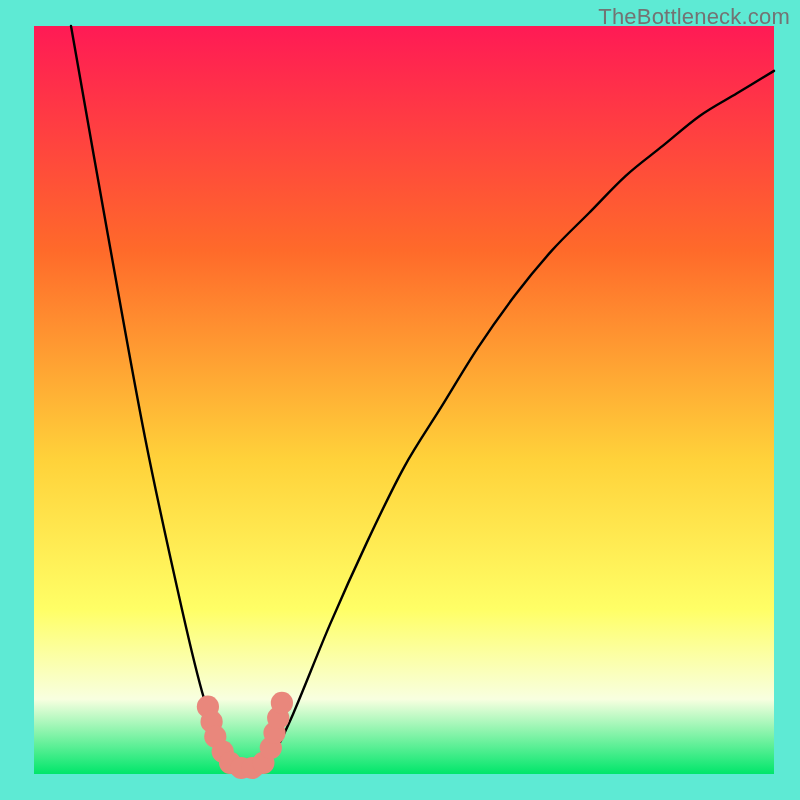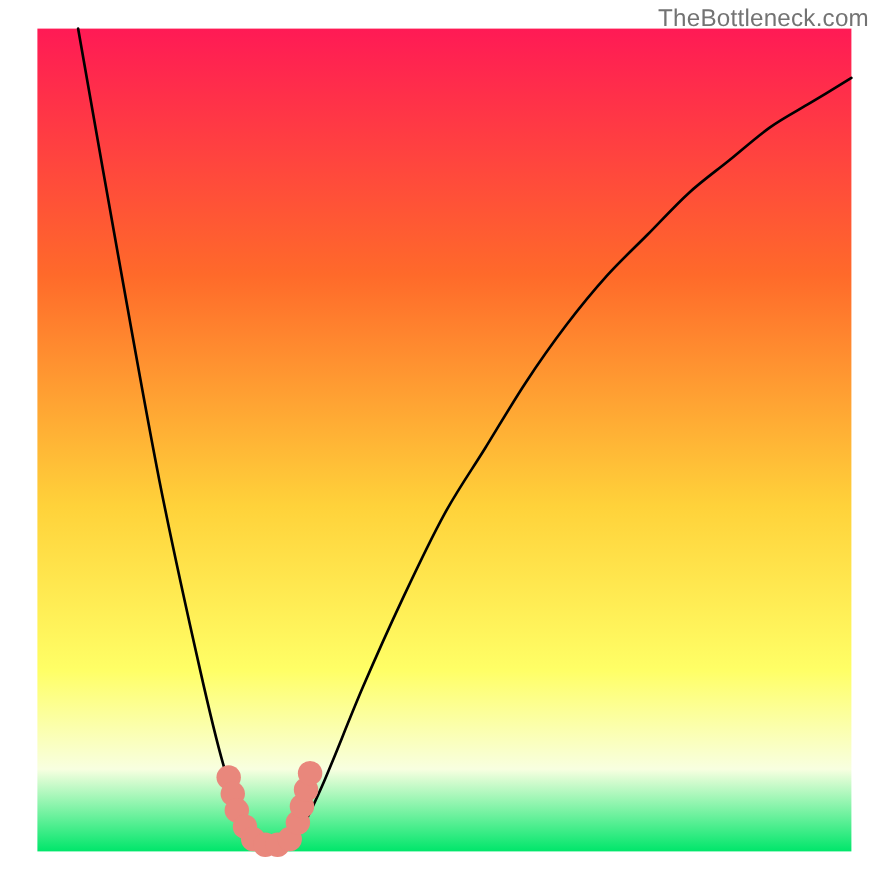--- a/index.html
+++ b/index.html
@@ -7,21 +7,21 @@
     padding: 0;
     width: 800px;
     height: 800px;
     background: #000;
     overflow: hidden;
     font-family: Arial, Helvetica, sans-serif;
   }
   .outer {
     width: 800px;
     height: 800px;
-    background: #ffffff;
+    background: #5eead4;
     position: relative;
   }
   .watermark {
     position: absolute;
     top: 4px;
     right: 10px;
     color: #737373;
     font-size: 22px;
     font-weight: 400;
     z-index: 10;

